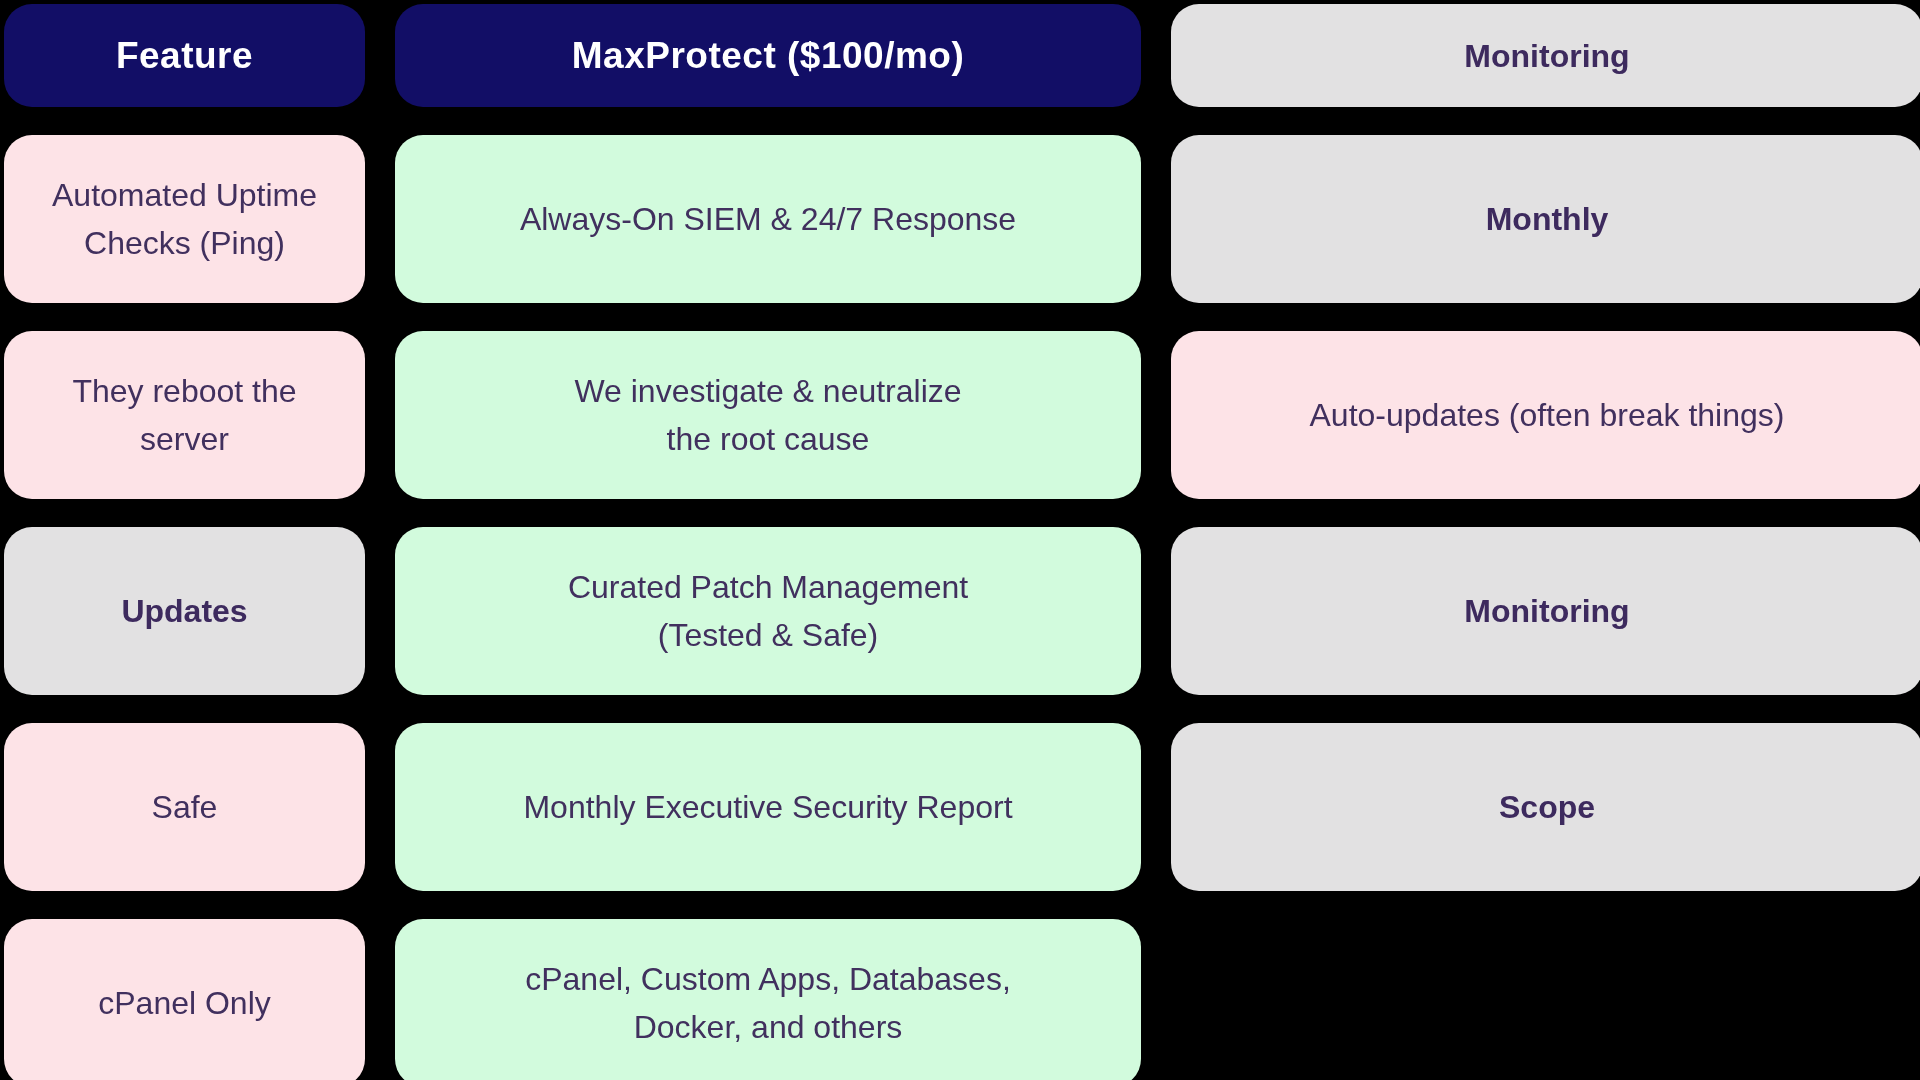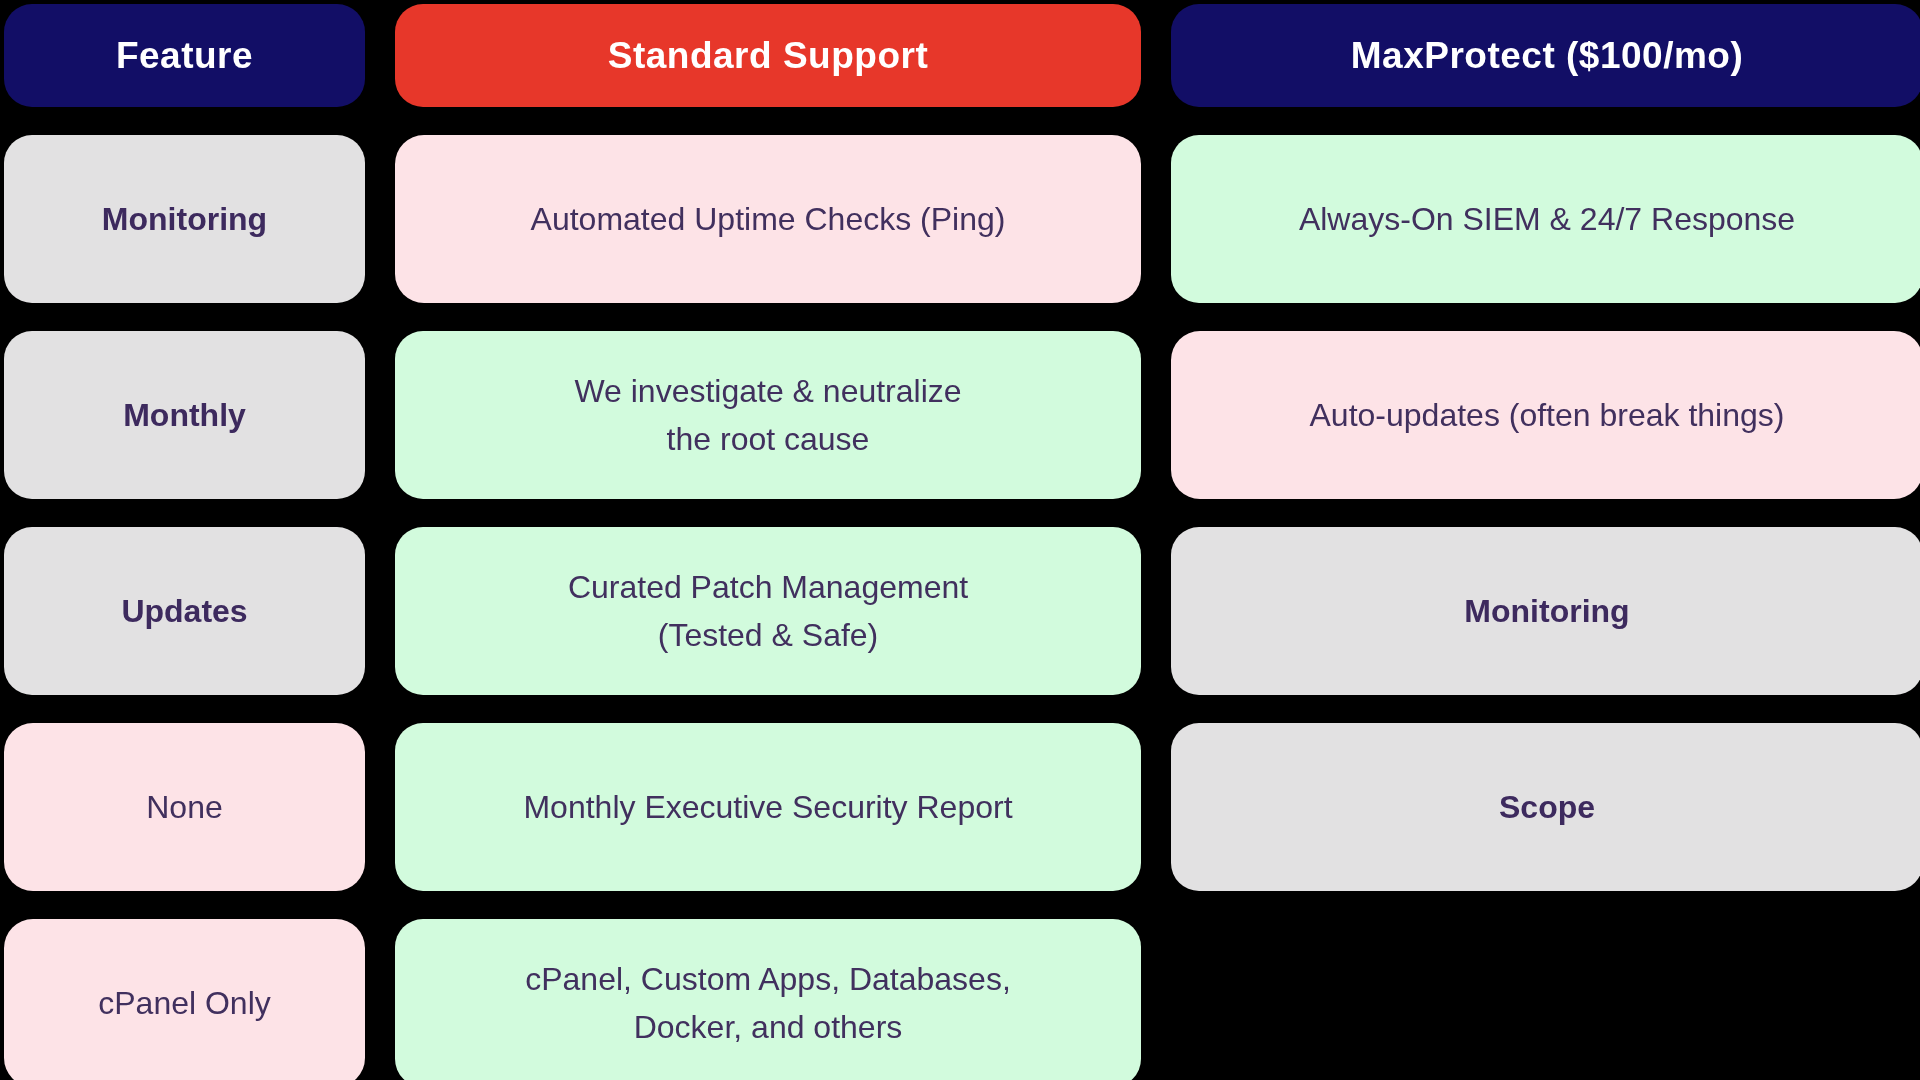--- a/index.html
+++ b/index.html
@@ -46,52 +46,51 @@
   .feat {
     background: var(--feature-cell, #e2e1e2);
     font-size: 32px;
     font-weight: 700;
     color: var(--label-text, #3d2a5e);
   }
   .std {
     background: var(--standard-cell, #fde3e7);
     font-size: 32px;
     color: var(--body-text, #41305e);
-    border-radius: 29px;
   }
   .max {
     background: var(--max-cell, #d2fbdd);
     font-size: 32px;
     color: var(--body-text, #41305e);
   }
 </style>
 </head>
 <body style="--bg: #000000; --navy: #120e66; --red: #e7372a; --feature-cell: #e2e1e2; --standard-cell: #fde3e7; --max-cell: #d2fbdd; --header-text: #ffffff; --label-text: #3d2a5e; --body-text: #41305e;">
 
 <div class="table-grid">
 
   <div class="cell head navy">Feature</div>
-  <div class="cell head red">Standard Support</div>
   <div class="cell head navy">MaxProtect ($100/mo)</div>
 
   <div class="cell feat">Monitoring</div>
   <div class="cell std">Automated Uptime Checks (Ping)</div>
   <div class="cell max">Always-On SIEM &amp; 24/7 Response</div>
 
   <div class="cell feat">Monthly</div>
+  <div class="cell std">They reboot the server</div>
   <div class="cell max">We investigate &amp; neutralize
 the root cause</div>
 
   <div class="cell std">Auto-updates (often break things)</div>
   <div class="cell feat">Updates</div>
   <div class="cell max">Curated Patch Management
 (Tested &amp; Safe)</div>
 
   <div class="cell feat">Monitoring</div>
-  <div class="cell std">None</div>
+  <div class="cell std">Safe</div>
   <div class="cell max">Monthly Executive Security Report</div>
 
   <div class="cell feat">Scope</div>
   <div class="cell std">cPanel Only</div>
   <div class="cell max">cPanel, Custom Apps, Databases,
 Docker, and others</div>
 
 </div>
 
 </body></html>

